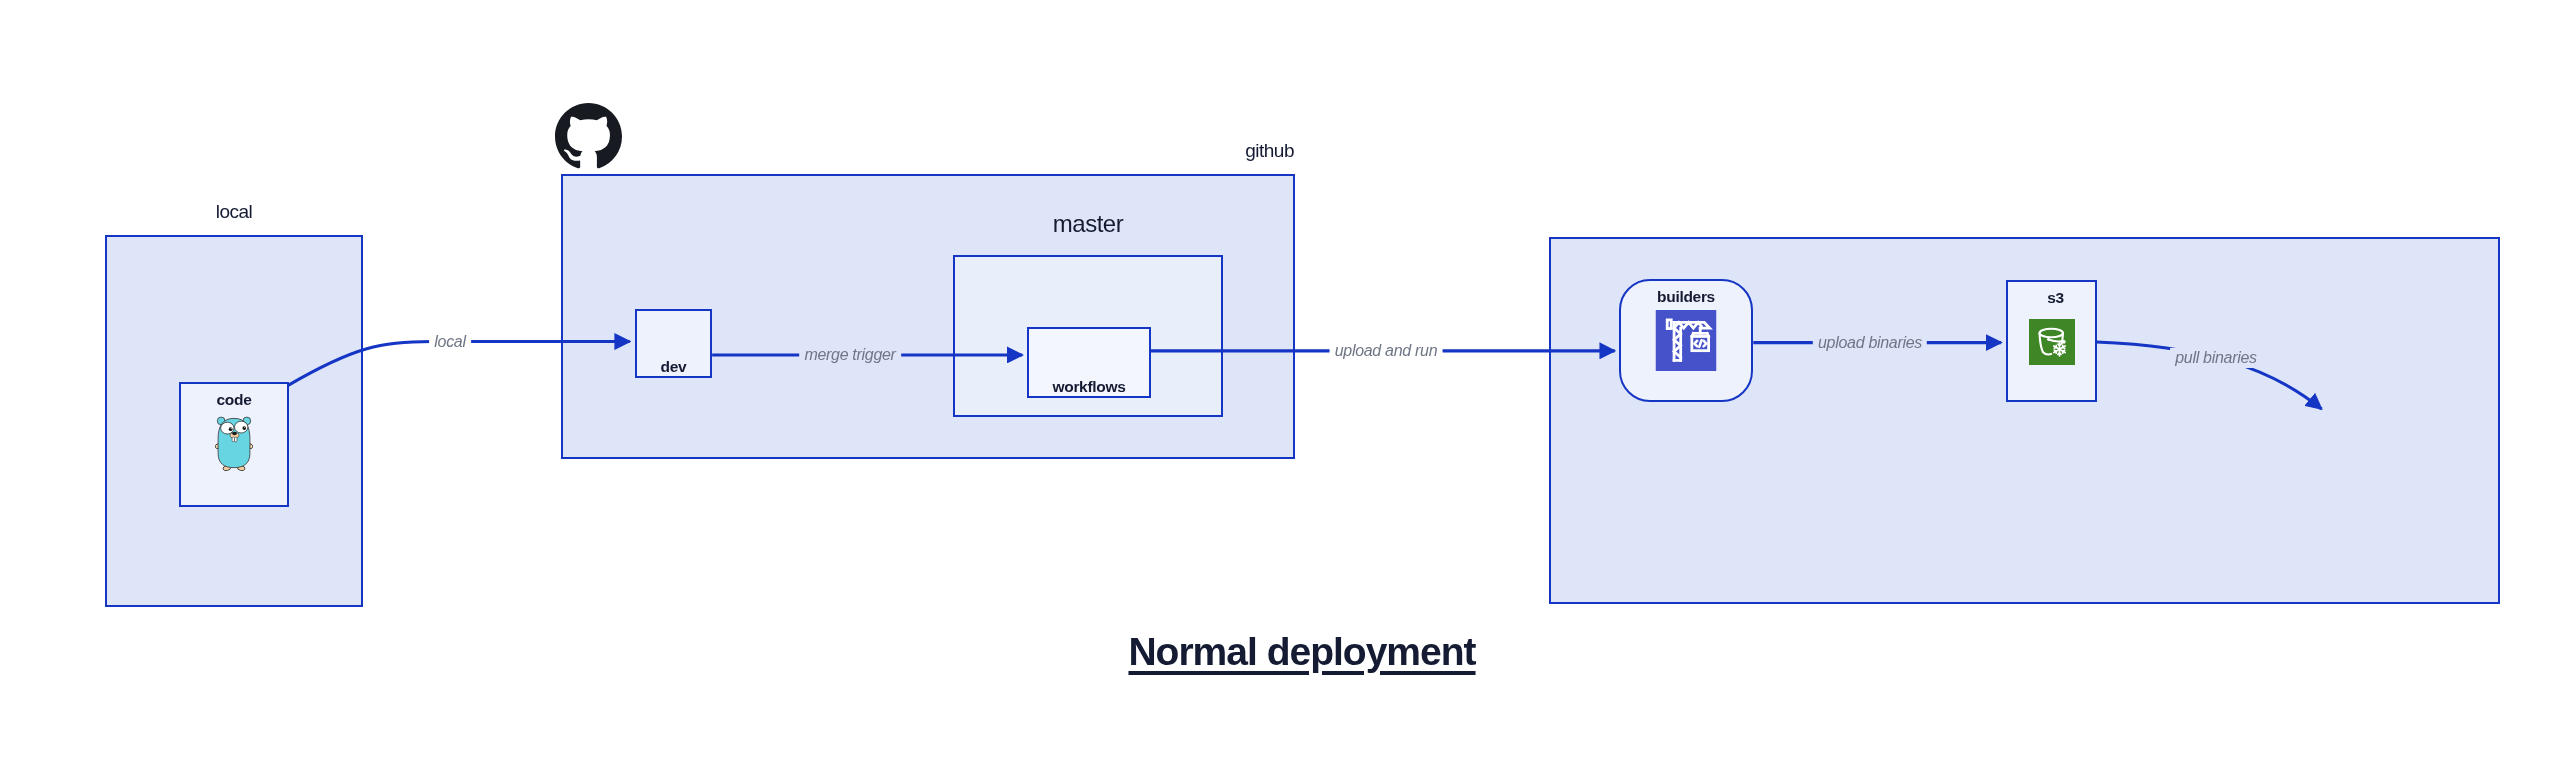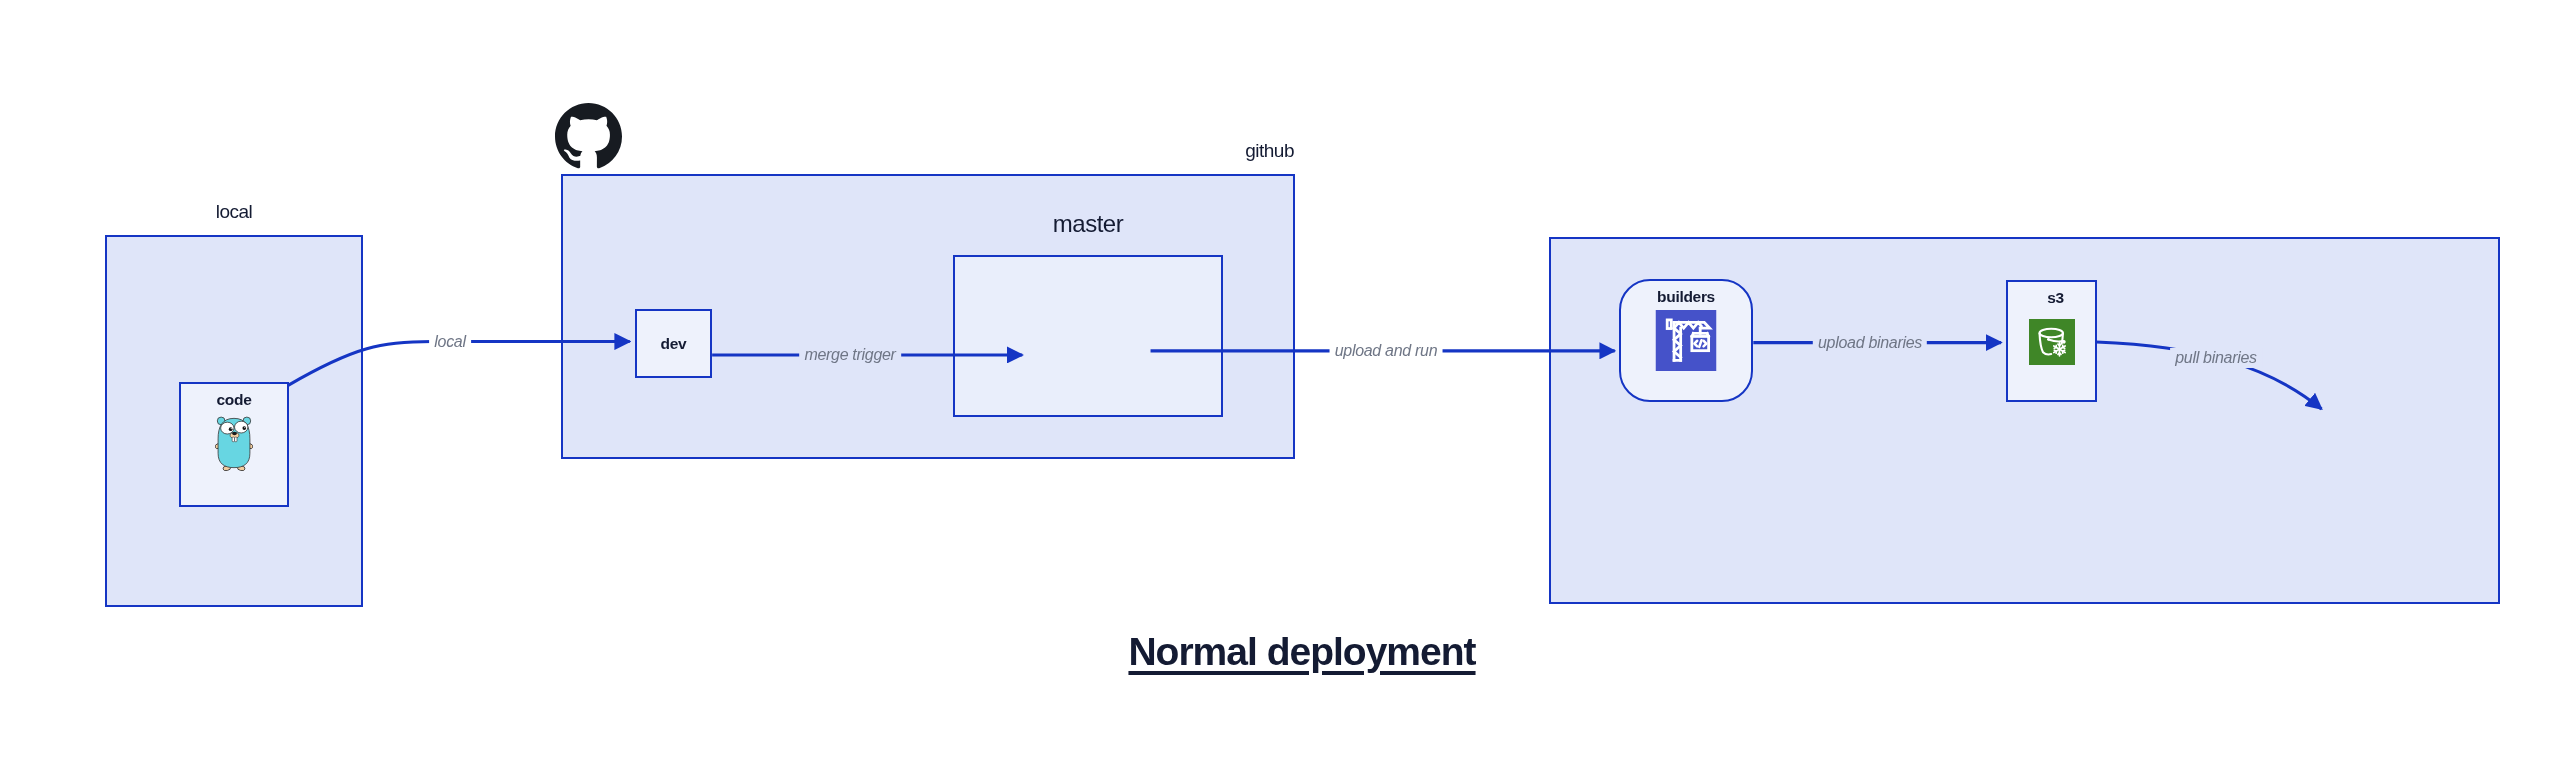--- a/index.html
+++ b/index.html
@@ -23,21 +23,21 @@
   .container{position:absolute;background:var(--container-fill);border:2.6px solid var(--blue);}
   .container.master{background:var(--master-fill);border-width:2.1px;}
 
   .container-label{position:absolute;color:var(--navy);font-size:19px;letter-spacing:-0.5px;white-space:nowrap;}
   .center-label{text-align:center;}
 
   .node{position:absolute;background:var(--node-fill);border:2.6px solid var(--blue);}
   .node.workflows{background:var(--workflows-fill);}
   .node-label{color:var(--navy);font-size:15.5px;font-weight:bold;text-align:center;letter-spacing:-0.3px;white-space:nowrap;}
   .node-label.top{margin-top:7.2px;}
-  .node.centered{display:flex;align-items:center;justify-content:center;}
+  .node.centered{display:flex;align-items:flex-end;justify-content:center;}
   .node-icon{position:absolute;left:50%;transform:translateX(-50%);}
 
   .edges{position:absolute;left:0;top:0;pointer-events:none;}
 
   .edge-label{position:absolute;transform:translate(-50%,-50%);font-size:16px;font-style:italic;
     color:var(--edge-gray);white-space:nowrap;padding:1px 5.2px;letter-spacing:-0.3px;}
   .edge-label.on-white{background:#ffffff;}
   .edge-label.on-fill{background:var(--container-fill);}
 
   .title{position:absolute;left:0;top:630px;width:100%;text-align:center;}
@@ -99,20 +99,23 @@
           <rect x="38.2" y="44.5" width="4.6" height="9" rx="1.6"></rect>
         </g>
       </svg>
     </div>
   </div>
 
   <div class="node centered" style="left:635px;top:309px;width:77px;height:69px;">
     <div class="node-label">dev</div>
   </div>
 
+  <div class="node workflows centered" style="left:1027px;top:327px;width:124px;height:71px;">
+    <div class="node-label">workflows</div>
+  </div>
 
   <div class="node" style="left:1619px;top:279px;width:134px;height:123px;border-radius:31px;">
     <div class="node-label top">builders</div>
     <div class="node-icon" style="top:29px;">
       <svg width="61" height="61" viewBox="0 0 24 24" aria-hidden="true">
         <rect x="0" y="0" width="24" height="24" fill="#4552c9"></rect>
         <g stroke="#ffffff" stroke-width="1.1" fill="none" stroke-linecap="square">
           <rect x="4.6" y="3.9" width="1.6" height="3.4"></rect>
           <path d="M7.3 4.9 L19.2 4.9 L21.3 7.1 L17.6 7.1"></path>
           <path d="M7.3 7.1 L9.2 4.9 L11.1 7.1 L13 4.9 L14.9 7.1 L16.8 4.9 L18 6.3"></path>

